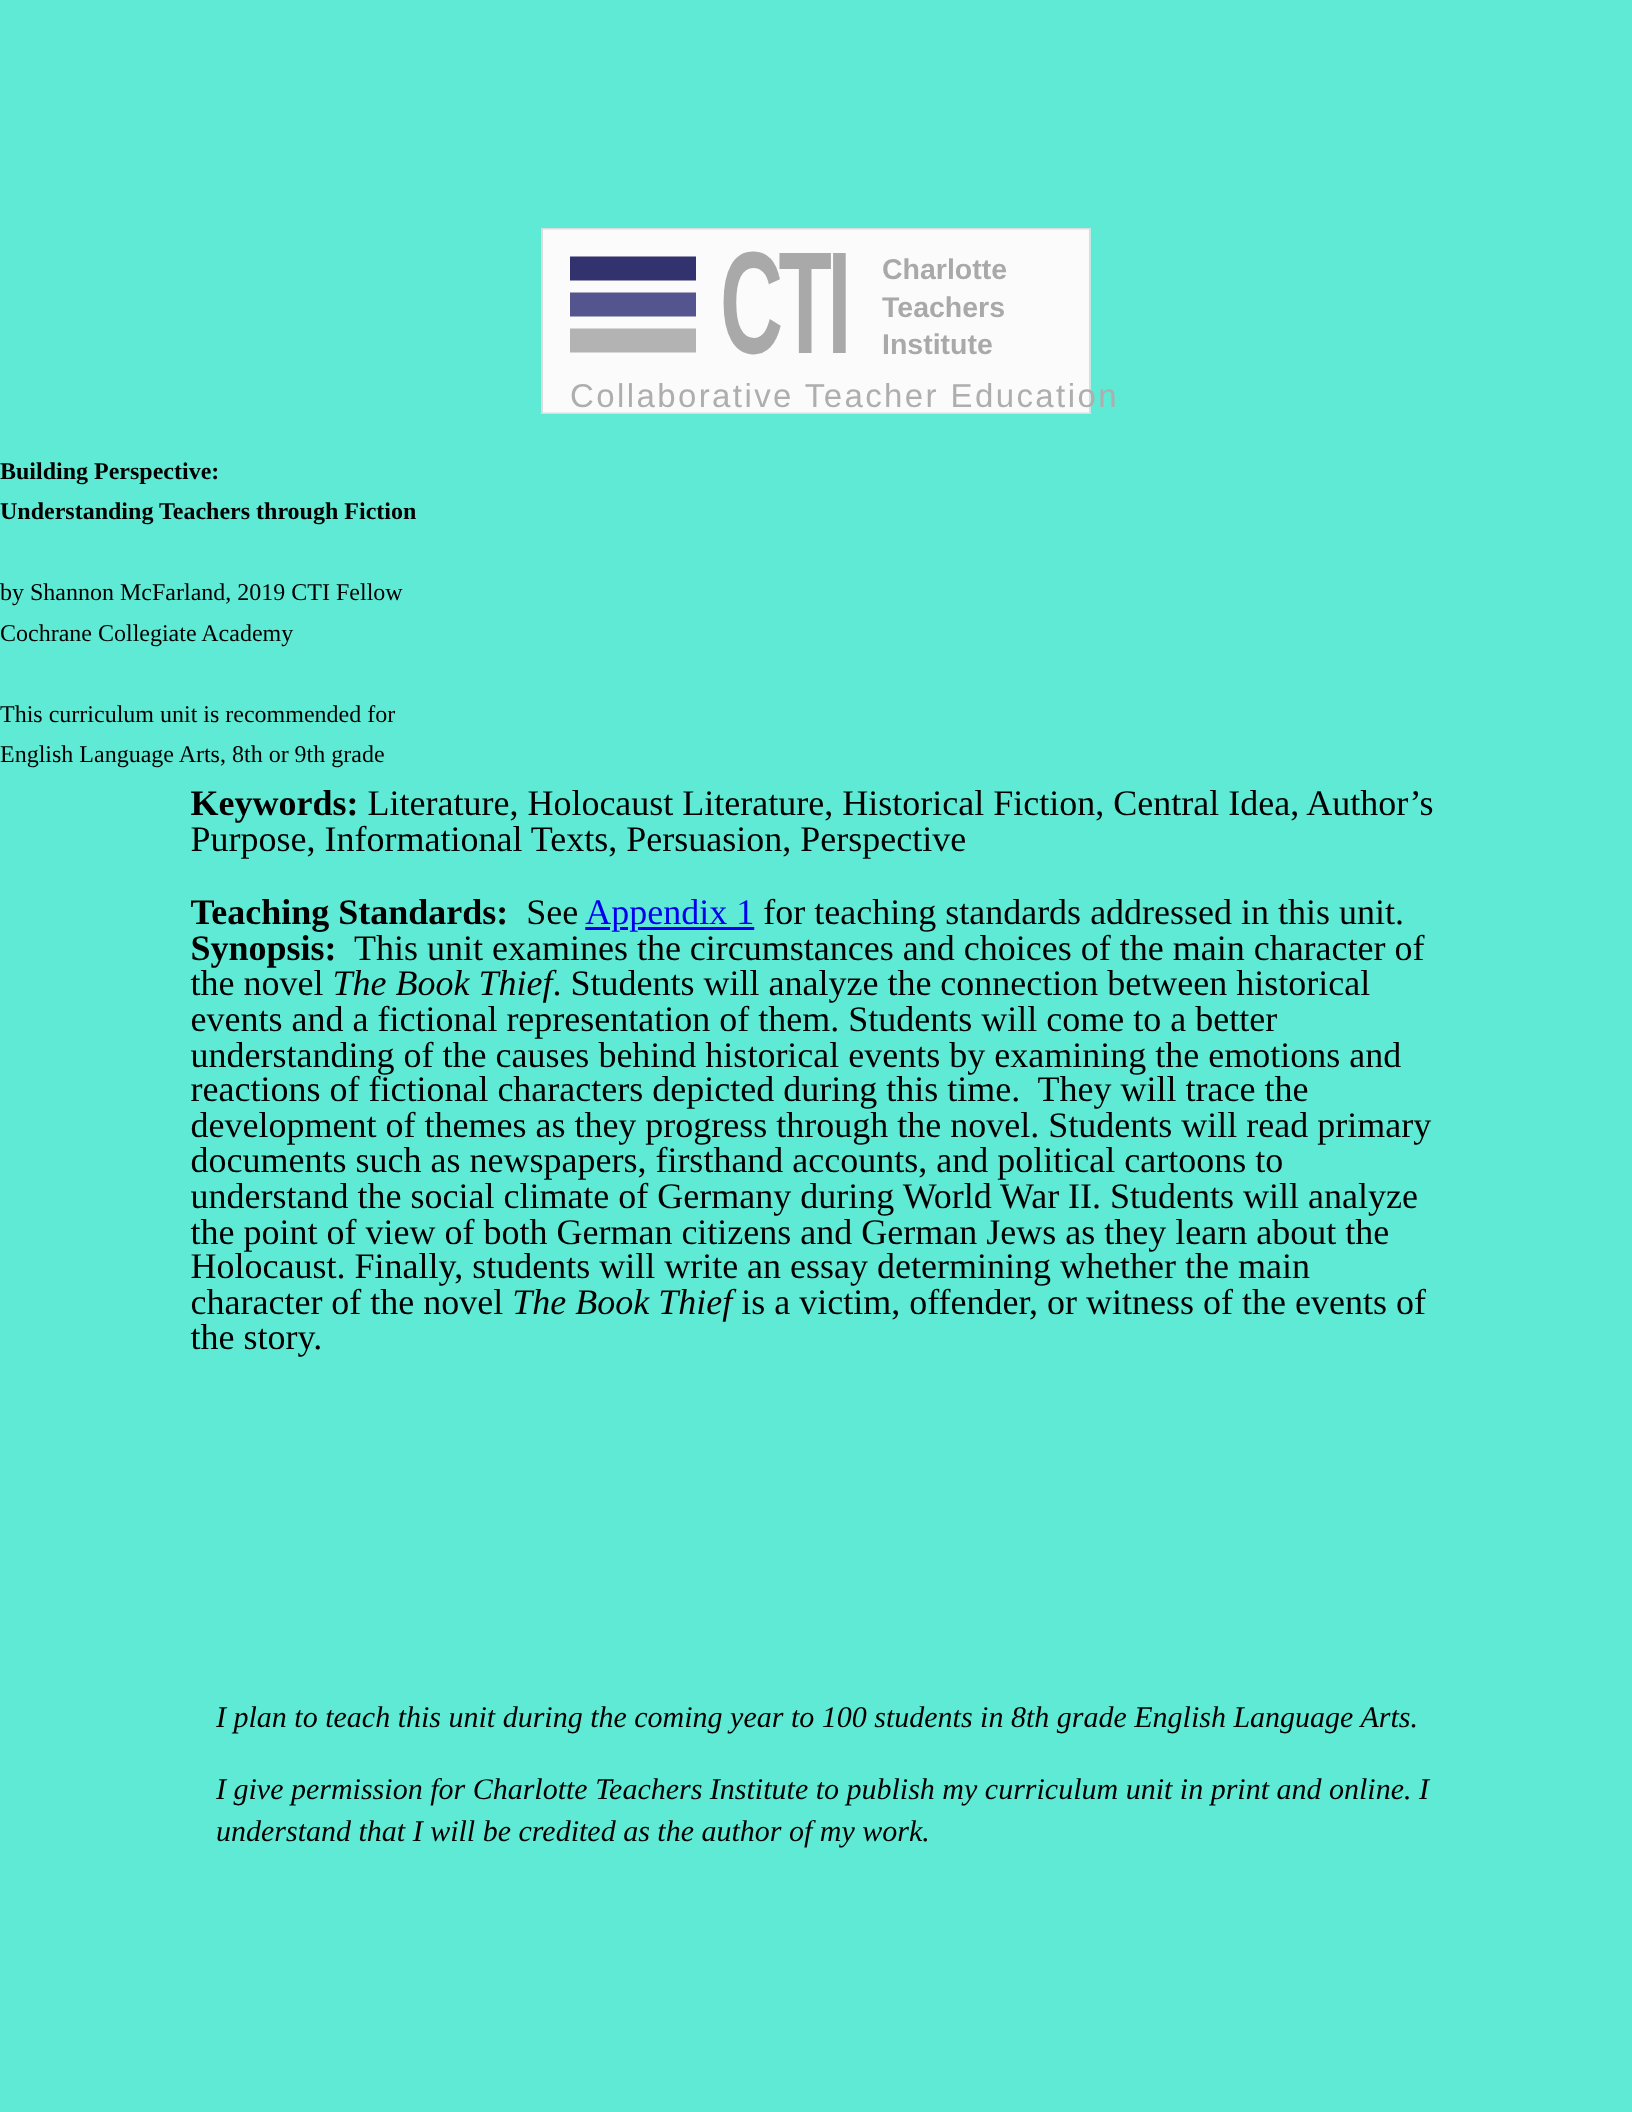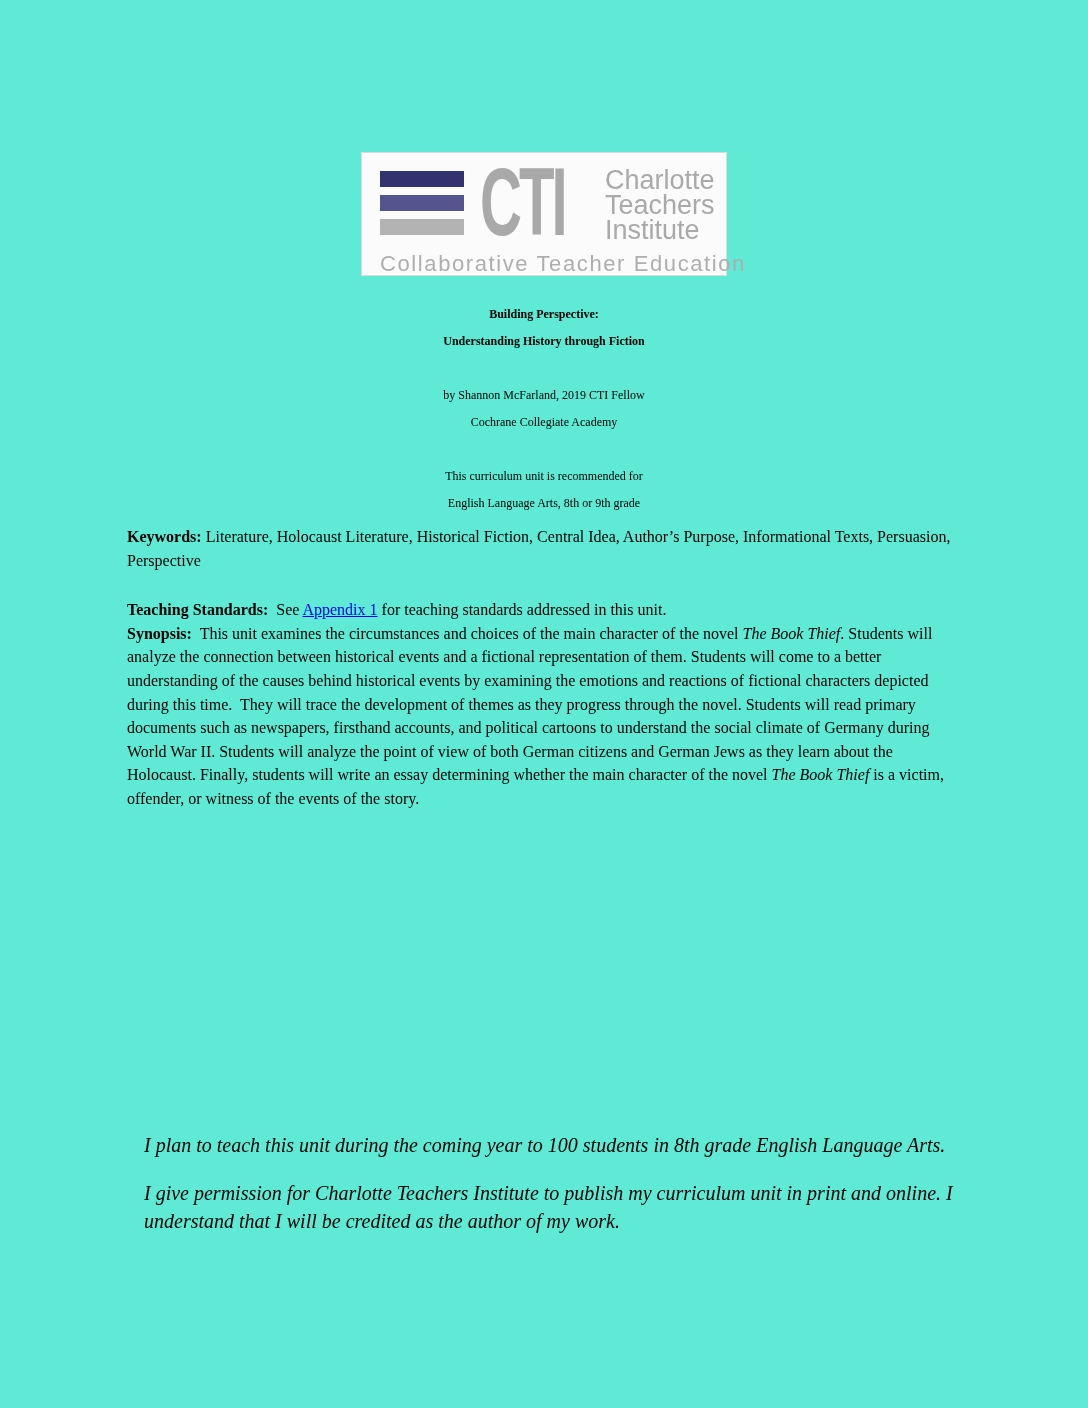--- a/index.html
+++ b/index.html
@@ -28,42 +28,42 @@
   .bars { display:flex; flex-direction:column; gap:8px; margin-top:4px; }
   .bar { width:84px; height:16px; }
   .cti-wrap { width:104px; height:72px; margin-left:16px; overflow:visible; }
   .cti {
     font-weight:bold; font-size:97px; line-height:70px;
     color:#a9a9a9; letter-spacing:-5px;
     transform:scaleX(0.60); transform-origin:left top;
     white-space:nowrap;
   }
   .org {
-    margin-left:21px; margin-top:1px;
-    font-weight:normal; font-size:27px; line-height:25px;
+    margin-left:4px; margin-top:1px;
+    font-weight:bold; font-size:19px; line-height:25px;
     color:#a9a9a9; white-space:nowrap;
   }
   .tagline {
     margin-top:8px;
     font-size:22px; letter-spacing:1.6px;
     color:#aeaeae; white-space:nowrap;
   }
 
   
   .center-block {
     position:absolute; top:301px; left:0; width:100%;
-    text-align:center; font-size:12px; line-height:27px;
+    font-size:16px; line-height:27px;
   }
   .center-group { margin-bottom:27px; }
   .title-line { font-weight:bold; }
 
   
   .body-block {
     position:absolute; top:525px; left:127px; width:836px;
-    font-size:16px; line-height:23.6px;
+    font-size:24px; line-height:23.6px;
     text-align:left;
   }
   .body-block p { white-space:pre-wrap; }
   .para-keywords { margin-bottom:26px; }
   .para-standards { }
   b, strong { font-weight:bold; }
   em, i { font-style:italic; }
   .doc-link { text-decoration:underline; cursor:pointer; }
 
   
@@ -95,21 +95,21 @@
             <div>Institute</div>
           </div>
       </div>
       <div class="tagline">Collaborative Teacher Education</div>
     </div>
   </div>
 
   <div class="center-block">
     <div class="center-group">
       <div class="title-line">Building Perspective:</div>
-      <div class="title-line">Understanding History through Fiction</div>
+      <div class="title-line">Understanding Teachers through Fiction</div>
     </div>
     <div class="center-group">
       <div>by Shannon McFarland, 2019 CTI Fellow</div>
       <div>Cochrane Collegiate Academy</div>
     </div>
     <div class="center-group">
       <div>This curriculum unit is recommended for</div>
       <div>English Language Arts, 8th or 9th grade</div>
     </div>
   </div>

